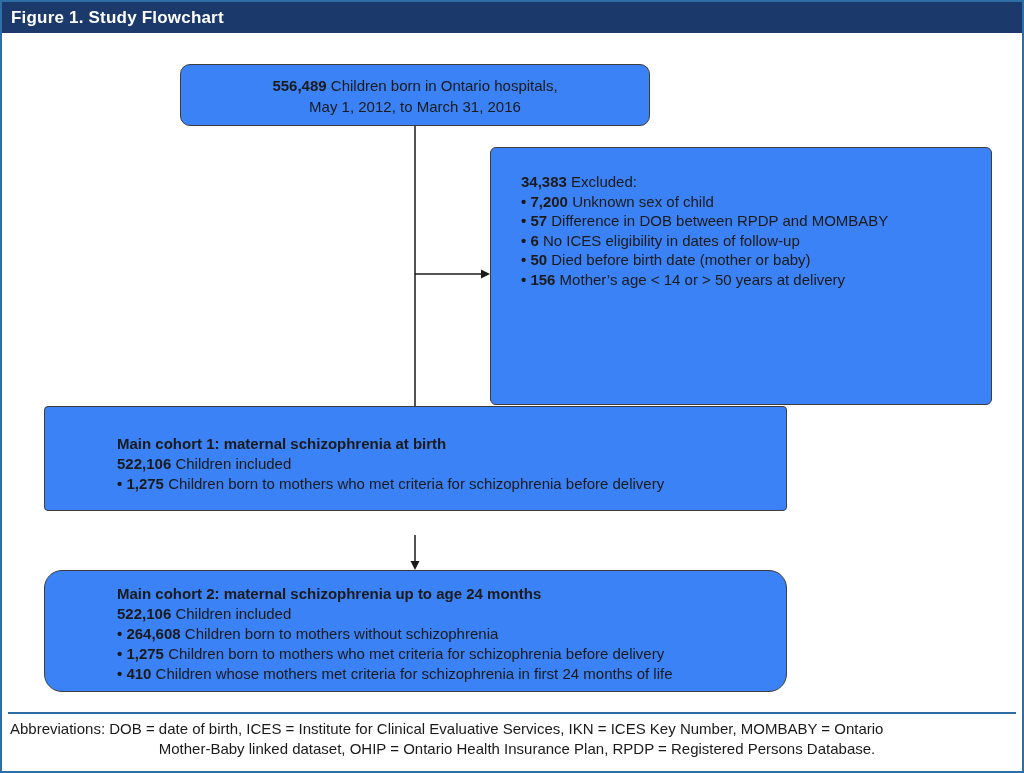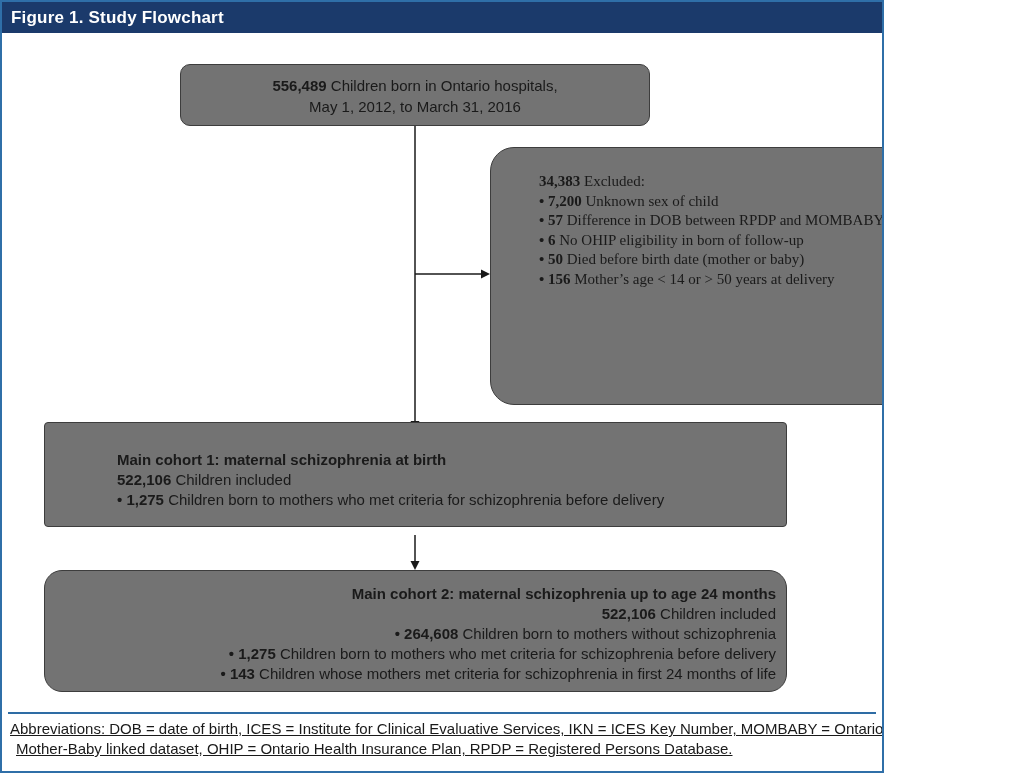--- a/index.html
+++ b/index.html
@@ -3,67 +3,67 @@
 <meta charset="utf-8">
 <style>
   * { margin:0; padding:0; box-sizing:border-box; }
   html,body { background:#ffffff; }
   body {
     width:1024px; height:773px;
     font-family:"Liberation Sans", sans-serif;
     color:#1a1a1a;
   }
   .page {
-    position:relative; width:884px; height:773px;
+    position:relative; width:1024px; height:773px;
     background:#ffffff;
     border:2px solid #2f6fa8;
     overflow:hidden;
   }
   .titlebar {
     position:absolute; top:0; left:0; right:0; height:31px;
     background:#1b3a6b; color:#ffffff;
     display:flex; align-items:center;
     font-size:17px; font-weight:bold; padding-left:9px;
     letter-spacing:0.2px;
   }
   .arrows { position:absolute; top:0; left:0; pointer-events:none; z-index:1; }
   .box {
     position:absolute; z-index:2;
-    background:#737373;
+    background:#3b82f6;
     border:1.5px solid #3d3d3d;
     font-size:15px; line-height:19.5px; color:#1a1a1a;
   }
   .b { font-weight:bold; }
   .box-top {
     left:178px; top:62px; width:470px; height:62px;
     border-radius:10px; text-align:center; padding-top:10px;
     line-height:21px;
   }
   .box-excluded {
     left:488px; top:145px; width:502px; height:258px;
-    border-radius:24px; padding:24px 24px 0 48px;font-family:Liberation Serif, serif;
+    border-radius:6px; padding:24px 24px 0 30px;
   }
   .box-cohort1 {
-    left:42px; top:420px; width:743px; height:105px;
+    left:42px; top:404px; width:743px; height:105px;
     border-radius:4px; padding:27px 10px 0 72px; line-height:20px;
   }
   .box-cohort2 {
     left:42px; top:568px; width:743px; height:122px;
-    border-radius:18px; padding:13px 10px 0 72px; line-height:20px;text-align:right;
+    border-radius:18px; padding:13px 10px 0 72px; line-height:20px;
   }
   .hang { padding-left:13px; text-indent:-13px; }
   .footer-rule {
     position:absolute; left:6px; right:6px; top:710px;
     border-top:2px solid #2e6ca4;
   }
   .abbrev {
     position:absolute; left:8px; top:717px; width:1008px;
-    font-size:15px; line-height:20px;text-decoration:underline;
+    font-size:15px; line-height:20px;
   }
-  .abbrev .l2 { margin-left:6px; }
+  .abbrev .l2 { margin-left:6px;text-align:center; }
 </style>
 </head>
 <body>
 
 <div class="page">
 
   <div class="titlebar">
     <span>Figure 1. Study Flowchart</span>
   </div>
 
@@ -84,37 +84,37 @@
 
   <div class="box box-top">
     <div><span class="b">556,489</span><span> Children born in Ontario hospitals,</span></div>
     <div>May 1, 2012, to March 31, 2016</div>
   </div>
 
   <div class="box box-excluded">
     <div><span class="b">34,383</span><span> Excluded:</span></div>
     <div class="hang"><span class="b">• 7,200</span><span> Unknown sex of child</span></div>
     <div class="hang"><span class="b">• 57</span><span> Difference in DOB between RPDP and MOMBABY</span></div>
-    <div class="hang"><span class="b">• 6</span><span> No OHIP eligibility in born of follow-up</span></div>
+    <div class="hang"><span class="b">• 6</span><span> No ICES eligibility in dates of follow-up</span></div>
     <div class="hang"><span class="b">• 50</span><span> Died before birth date (mother or baby)</span></div>
     <div class="hang"><span class="b">• 156</span><span> Mother’s age &lt; 14 or &gt; 50 years at delivery</span></div>
   </div>
 
   <div class="box box-cohort1">
     <div class="b">Main cohort 1: maternal schizophrenia at birth</div>
     <div><span class="b">522,106</span><span> Children included</span></div>
     <div class="hang"><span class="b">• 1,275</span><span> Children born to mothers who met criteria for schizophrenia before delivery</span></div>
   </div>
 
   <div class="box box-cohort2">
     <div class="b">Main cohort 2: maternal schizophrenia up to age 24 months</div>
     <div><span class="b">522,106</span><span> Children included</span></div>
     <div class="hang"><span class="b">• 264,608</span><span> Children born to mothers without schizophrenia</span></div>
     <div class="hang"><span class="b">• 1,275</span><span> Children born to mothers who met criteria for schizophrenia before delivery</span></div>
-    <div class="hang"><span class="b">• 143</span><span> Children whose mothers met criteria for schizophrenia in first 24 months of life</span></div>
+    <div class="hang"><span class="b">• 410</span><span> Children whose mothers met criteria for schizophrenia in first 24 months of life</span></div>
   </div>
 
   <div class="footer-rule"></div>
   <div class="abbrev">
     <div>Abbreviations: DOB = date of birth, ICES = Institute for Clinical Evaluative Services, IKN = ICES Key Number, MOMBABY = Ontario</div>
     <div class="l2">Mother-Baby linked dataset, OHIP = Ontario Health Insurance Plan, RPDP = Registered Persons Database.</div>
   </div>
 
 </div>
 

